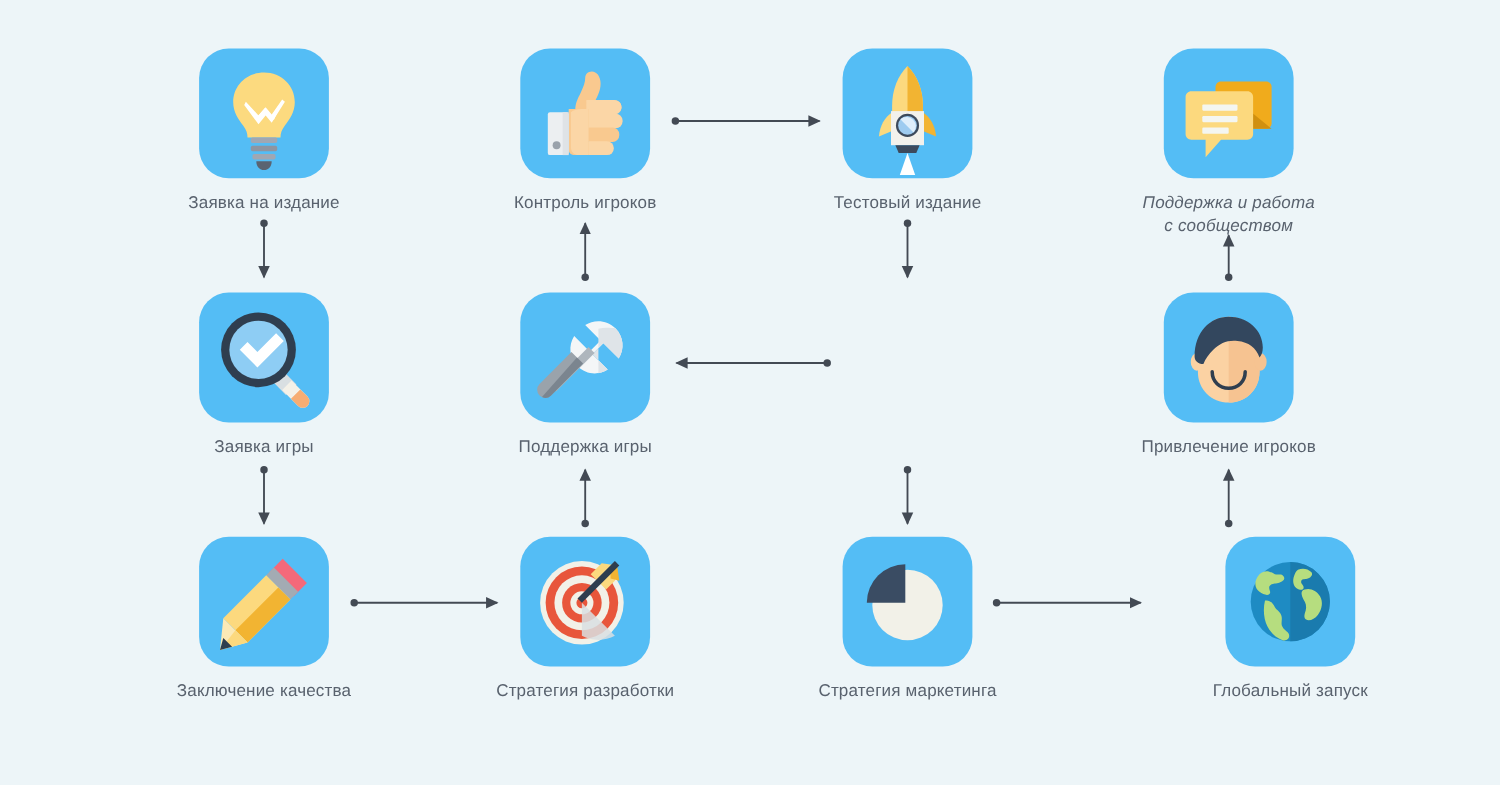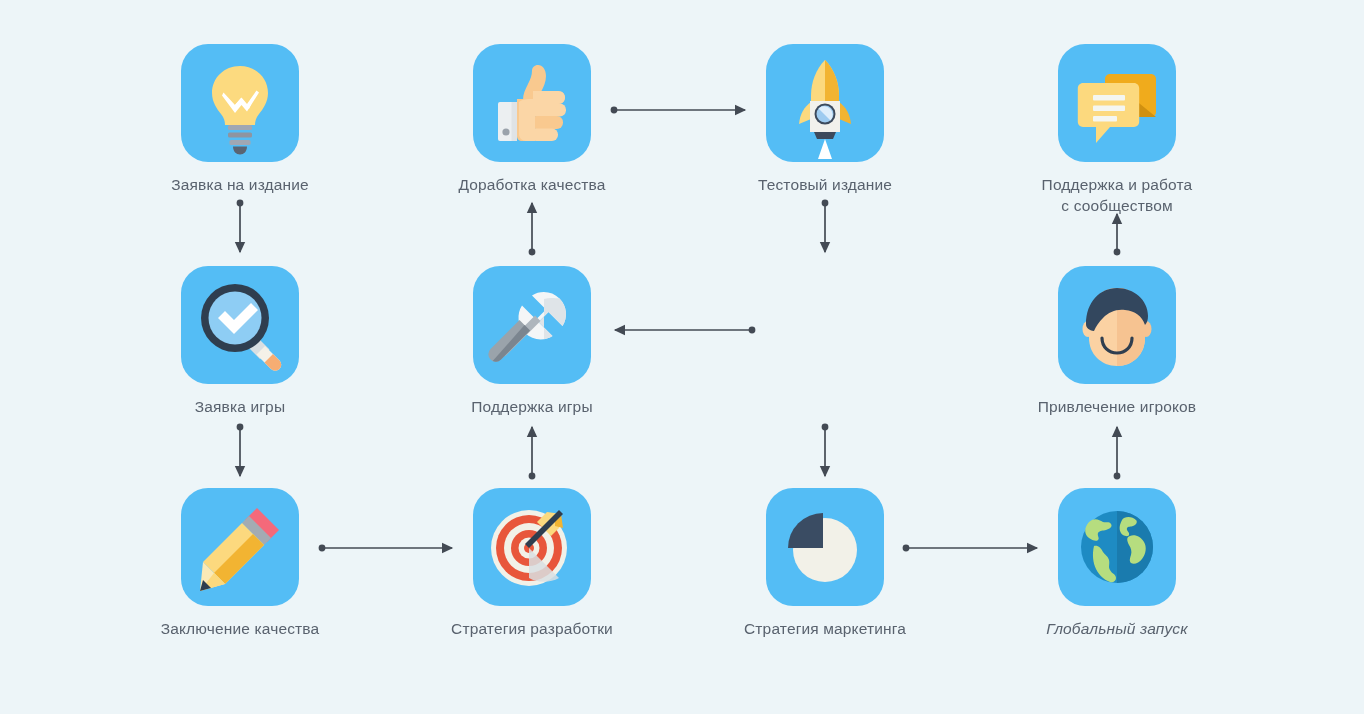--- a/index.html
+++ b/index.html
@@ -148,42 +148,42 @@
         <rect x="57" y="59.5" width="36" height="13" rx="6.2" fill="#fbd6a6"></rect>
         <rect x="57" y="72" width="33" height="13" rx="6.2" fill="#f9c98f"></rect>
         <rect x="57" y="84.5" width="28" height="12.5" rx="6" fill="#fbd6a6"></rect>
         <path d="M44 55h18v42H49c-3 0-5-2-5-5z" fill="#f9c98f"></path>
         <path d="M46 58c2-2 6-3 10-3h6v42h-9c-4 0-7-3-7-7z" fill="#fbd6a6"></path>
         <rect x="25" y="58" width="19" height="39" rx="2" fill="#eceff1"></rect>
         <rect x="38.5" y="58" width="5.5" height="39" fill="#dfe3e6"></rect>
         <circle cx="33" cy="88" r="3.6" fill="#9aa2ab"></circle>
       </svg>
     </div>
-    <div class="node-label">Доработка качества</div>
+    <div class="node-label">Контроль игроков</div>
   </div>
 
   <div class="node" style="left:725px; top:44px;">
     <div class="icon-box">
       <svg viewBox="0 0 118 118">
         <path d="M59 16c9 9 14 22 14 36v27H45V52c0-14 5-27 14-36z" fill="#fcd97e"></path>
         <path d="M59 16c9 9 14 22 14 36v27H59z" fill="#f2b432"></path>
         <path d="M45 58c-7 5-11 12-12 22l12-5z" fill="#fcd97e"></path>
         <path d="M73 58c7 5 11 12 12 22l-12-5z" fill="#f2b432"></path>
         <rect x="44" y="57" width="30" height="31" fill="#f2f1ec"></rect>
         <circle cx="59" cy="70" r="10.5" fill="#3d4a5c"></circle>
         <circle cx="59" cy="70" r="8.5" fill="#9ecbf0"></circle>
         <path d="M52.5 64.5a8.5 8.5 0 0 1 12 12z" fill="#dfeefb"></path>
         <path d="M48 88h22l-3 7H51z" fill="#3d4a5c"></path>
         <path d="M59 95l7 20h-14z" fill="#ffffff"></path>
       </svg>
     </div>
     <div class="node-label">Тестовый издание</div>
   </div>
 
-  <div class="node" style="left:1017px; top:44px;">
+  <div class="node" style="left:1017px; top:44px;font-style:italic;">
     <div class="icon-box">
       <svg viewBox="0 0 118 118">
         <path d="M52 30h41c2.8 0 5 2.2 5 5v33c0 2.8-2.2 5-5 5H52c-2.8 0-5-2.2-5-5V35c0-2.8 2.2-5 5-5z" fill="#f0ab1c"></path>
         <path d="M76 55l22 18H81c-2.8 0-5-2.2-5-5z" fill="#d09010"></path>
         <path d="M25 39h51c2.9 0 5.2 2.3 5.2 5.2v33.6c0 2.9-2.3 5.2-5.2 5.2H52l-14 16V83h-13c-2.9 0-5.2-2.3-5.2-5.2V44.2c0-2.9 2.3-5.2 5.2-5.2z" fill="#fcd97e"></path>
         <rect x="35" y="51" width="32" height="5.6" rx="1" fill="#f4f6f1"></rect>
         <rect x="35" y="61.5" width="32" height="5.6" rx="1" fill="#f4f6f1"></rect>
         <rect x="35" y="72" width="24" height="5.6" rx="1" fill="#f4f6f1"></rect>
       </svg>
     </div>
@@ -269,21 +269,21 @@
   <div class="node" style="left:725px; top:488px;">
     <div class="icon-box">
       <svg viewBox="0 0 118 118">
         <circle cx="59" cy="62" r="32" fill="#f2f1e8"></circle>
         <path d="M57 60V25a35 35 0 0 0-35 35z" fill="#3a4c63"></path>
       </svg>
     </div>
     <div class="node-label">Стратегия маркетинга</div>
   </div>
 
-  <div class="node" style="left:1017px; top:488px;font-style:italic;">
+  <div class="node" style="left:1073px; top:488px;">
     <div class="icon-box">
       <svg viewBox="0 0 118 118">
         <circle cx="59" cy="59" r="36" fill="#1e8bc3"></circle>
         <path d="M59 23a36 36 0 0 1 0 72z" fill="#1a7bae"></path>
         <path d="M31 34c6-5 10-2 14 0 3 1 6-1 8 2 2 3-2 5-5 6-3 1-6 0-8 3-1 3 2 5 0 7-2 2-6 0-9-2-4-3-6-9-0-16z" fill="#b6dd7f"></path>
         <path d="M36 58c4-1 7 2 9 6 2 3 5 4 6 8 1 4-1 7 1 10 2 4 6 4 6 8 0 3-3 5-6 4-6-2-11-7-14-13-3-6-4-15-2-23z" fill="#b6dd7f"></path>
         <path d="M66 30c4-2 9-1 12 2 2 2 0 5-3 6-2 1-5 0-6 2-1 3 3 4 2 7-1 2-4 1-6 0-3-2-4-6-3-10 1-3 2-6 4-7z" fill="#b6dd7f"></path>
         <path d="M72 48c5-2 11 1 14 6 3 5 2 12-2 17-3 4-8 6-11 4-2-2-1-5 0-8 1-4 0-7-2-10-2-4-3-8 1-9z" fill="#b6dd7f"></path>
       </svg>
     </div>

